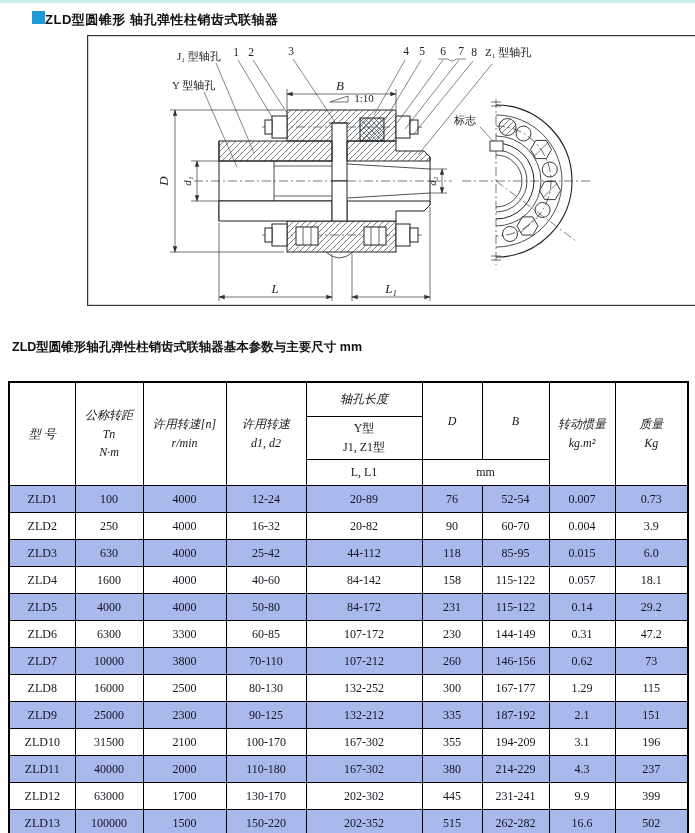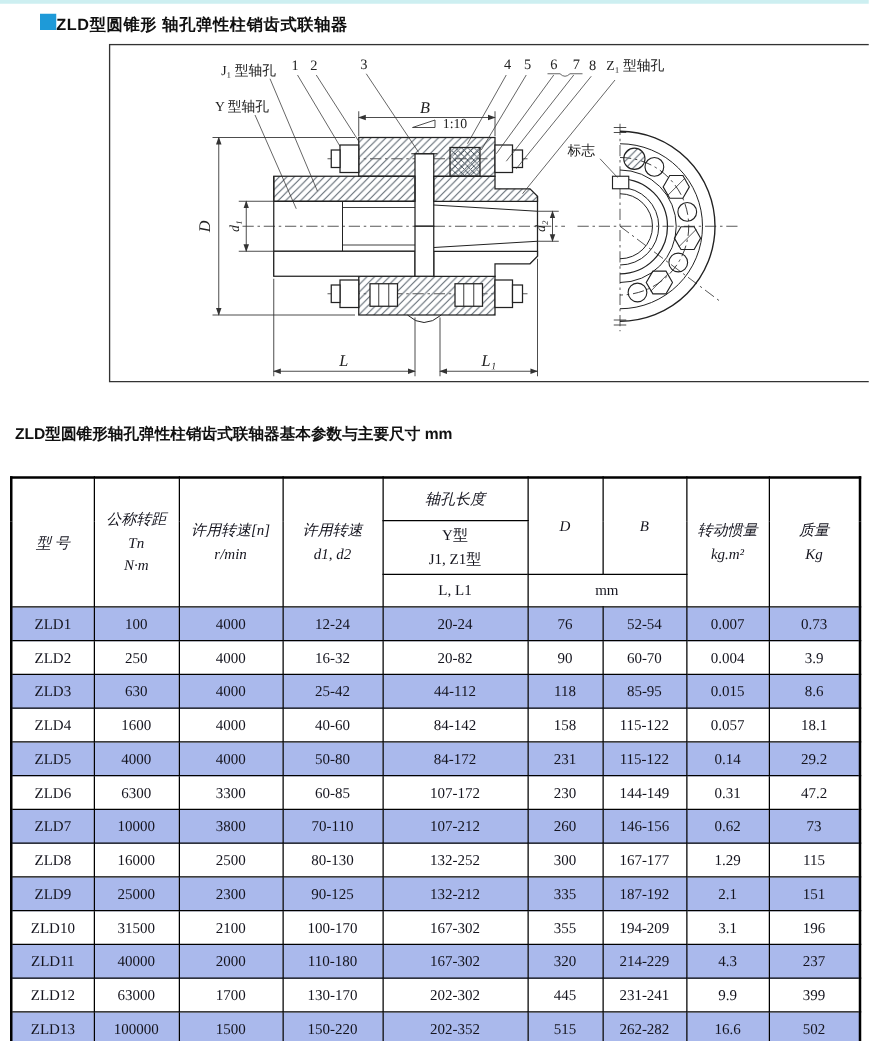--- a/index.html
+++ b/index.html
@@ -228,21 +228,21 @@
         <th>L, L1</th>
         <th colspan="2">mm</th>
       </tr>
     </thead>
     <tbody id="spec-body">
         <tr class="hl">
           <td>ZLD1</td>
           <td>100</td>
           <td>4000</td>
           <td>12-24</td>
-          <td>20-24</td>
+          <td>20-89</td>
           <td>76</td>
           <td>52-54</td>
           <td>0.007</td>
           <td>0.73</td>
         </tr>
         <tr>
           <td>ZLD2</td>
           <td>250</td>
           <td>4000</td>
           <td>16-32</td>
@@ -254,21 +254,21 @@
         </tr>
         <tr class="hl">
           <td>ZLD3</td>
           <td>630</td>
           <td>4000</td>
           <td>25-42</td>
           <td>44-112</td>
           <td>118</td>
           <td>85-95</td>
           <td>0.015</td>
-          <td>8.6</td>
+          <td>6.0</td>
         </tr>
         <tr>
           <td>ZLD4</td>
           <td>1600</td>
           <td>4000</td>
           <td>40-60</td>
           <td>84-142</td>
           <td>158</td>
           <td>115-122</td>
           <td>0.057</td>
@@ -339,21 +339,21 @@
           <td>194-209</td>
           <td>3.1</td>
           <td>196</td>
         </tr>
         <tr class="hl">
           <td>ZLD11</td>
           <td>40000</td>
           <td>2000</td>
           <td>110-180</td>
           <td>167-302</td>
-          <td>320</td>
+          <td>380</td>
           <td>214-229</td>
           <td>4.3</td>
           <td>237</td>
         </tr>
         <tr>
           <td>ZLD12</td>
           <td>63000</td>
           <td>1700</td>
           <td>130-170</td>
           <td>202-302</td>

